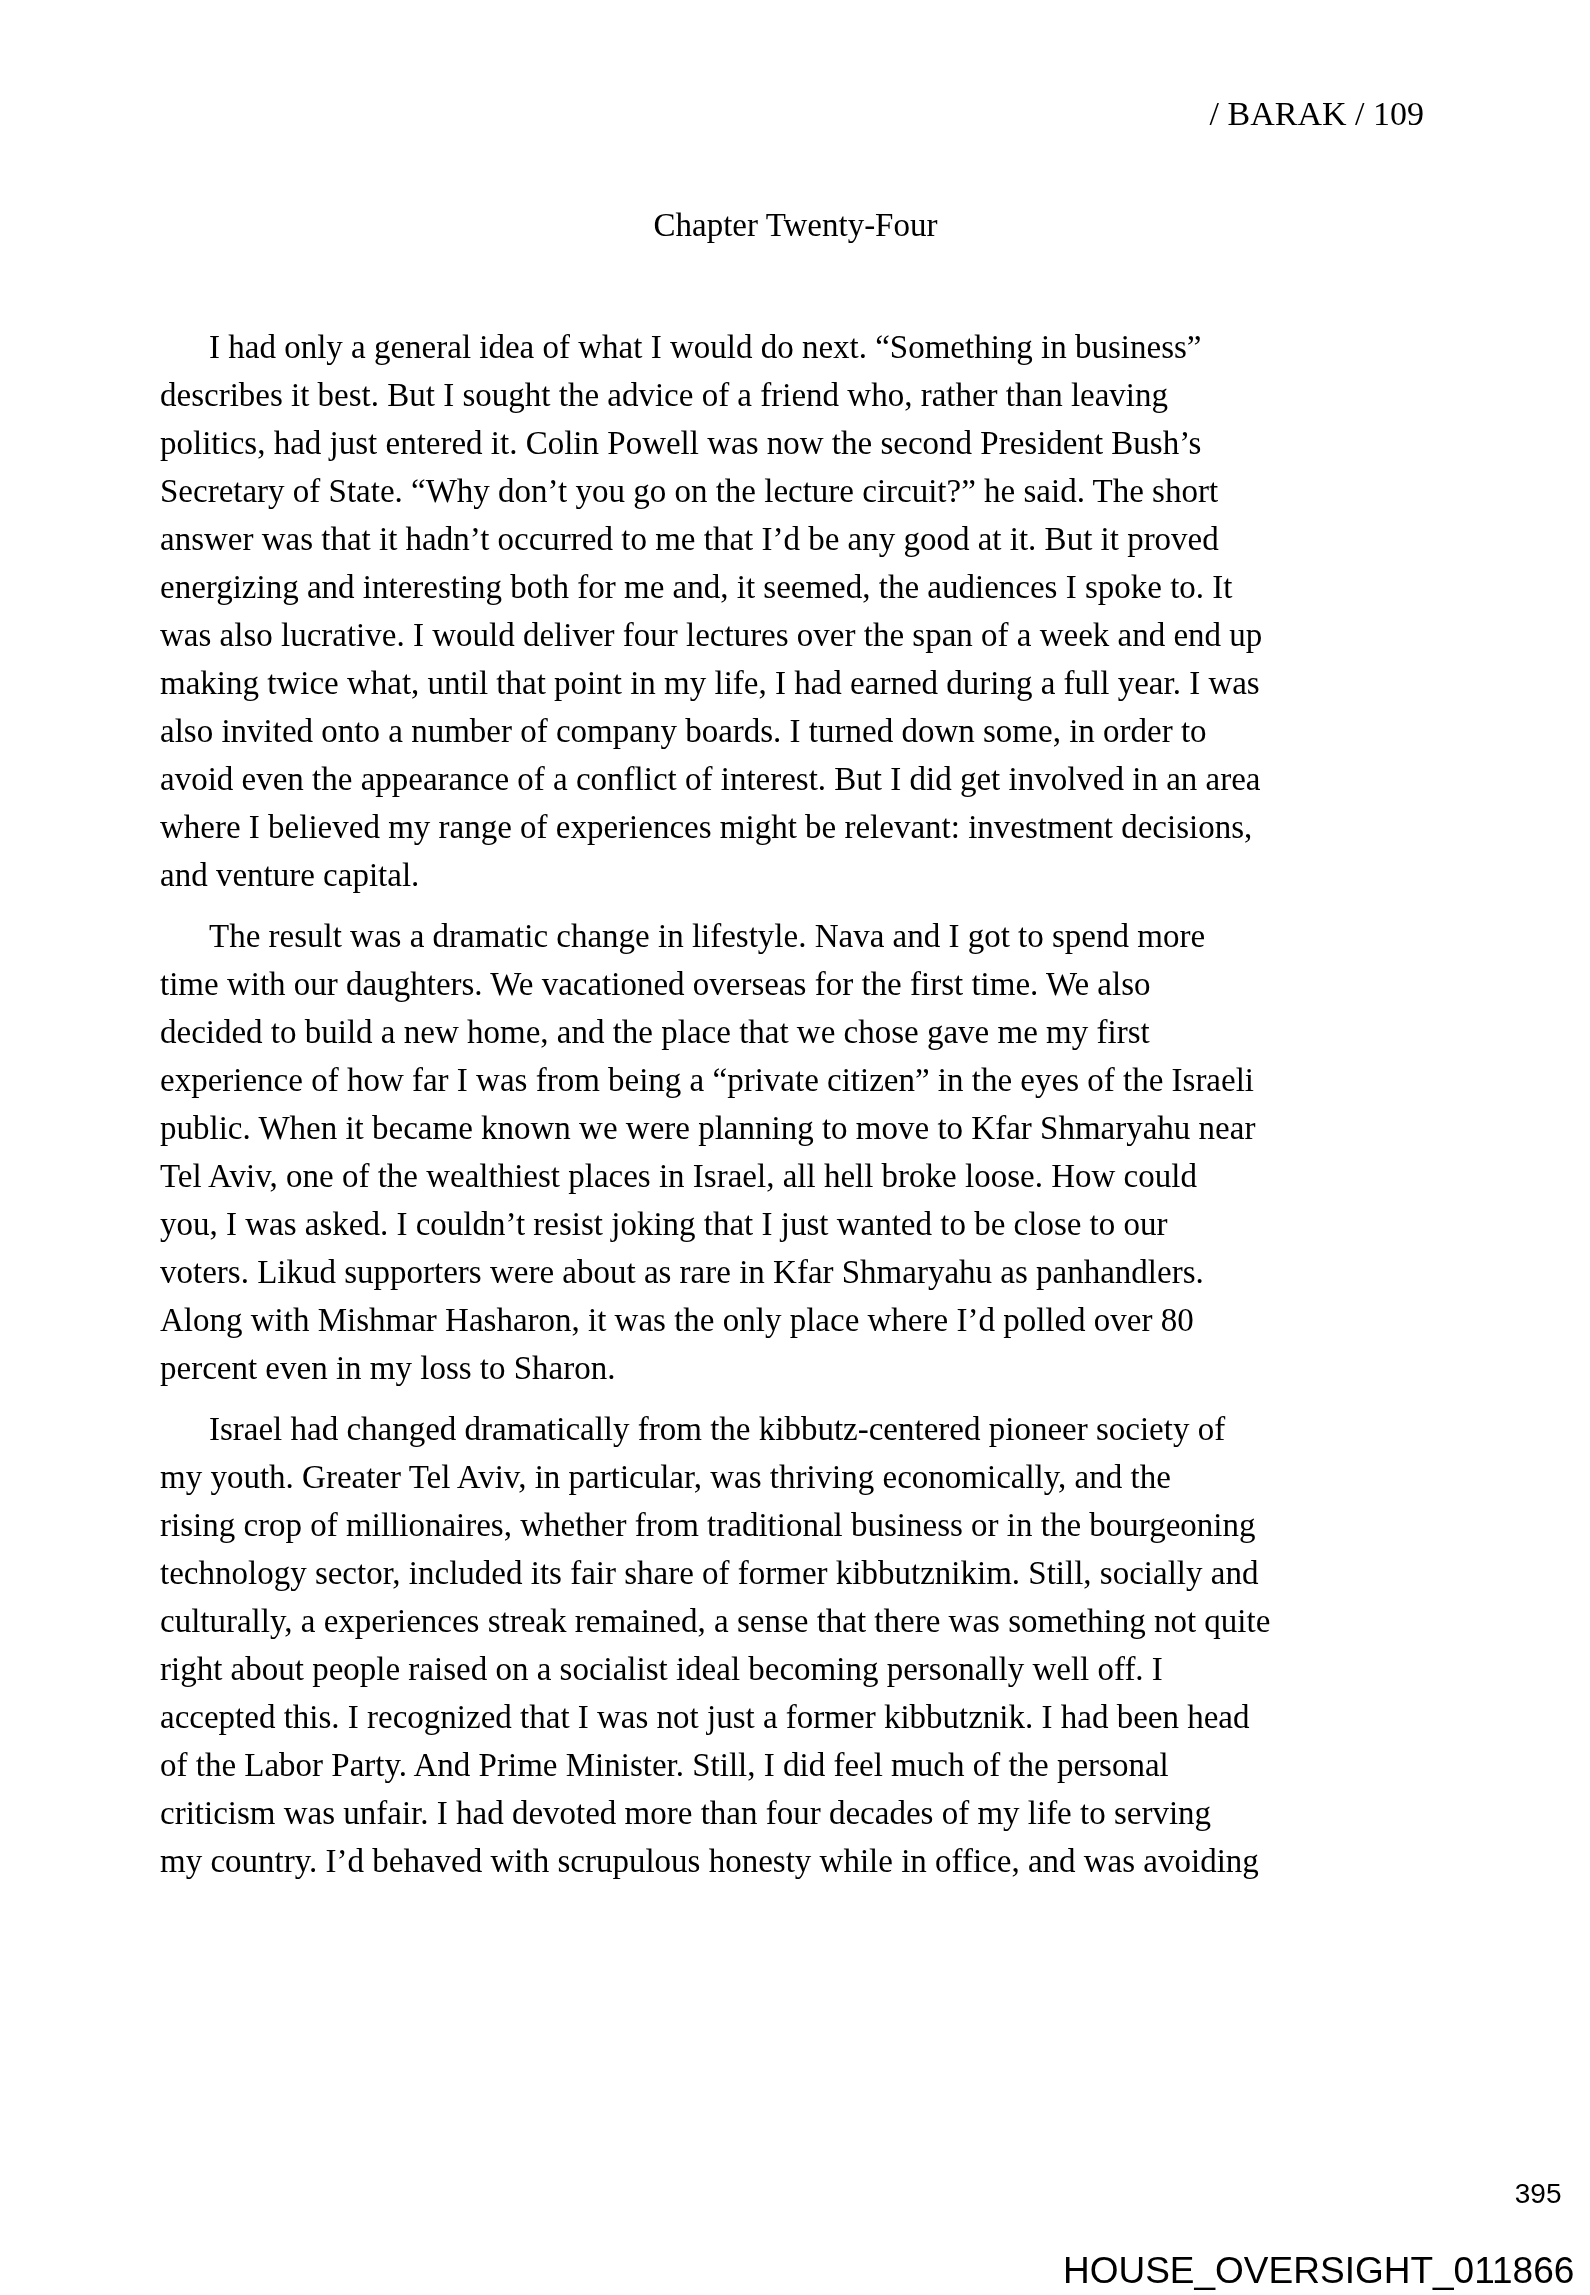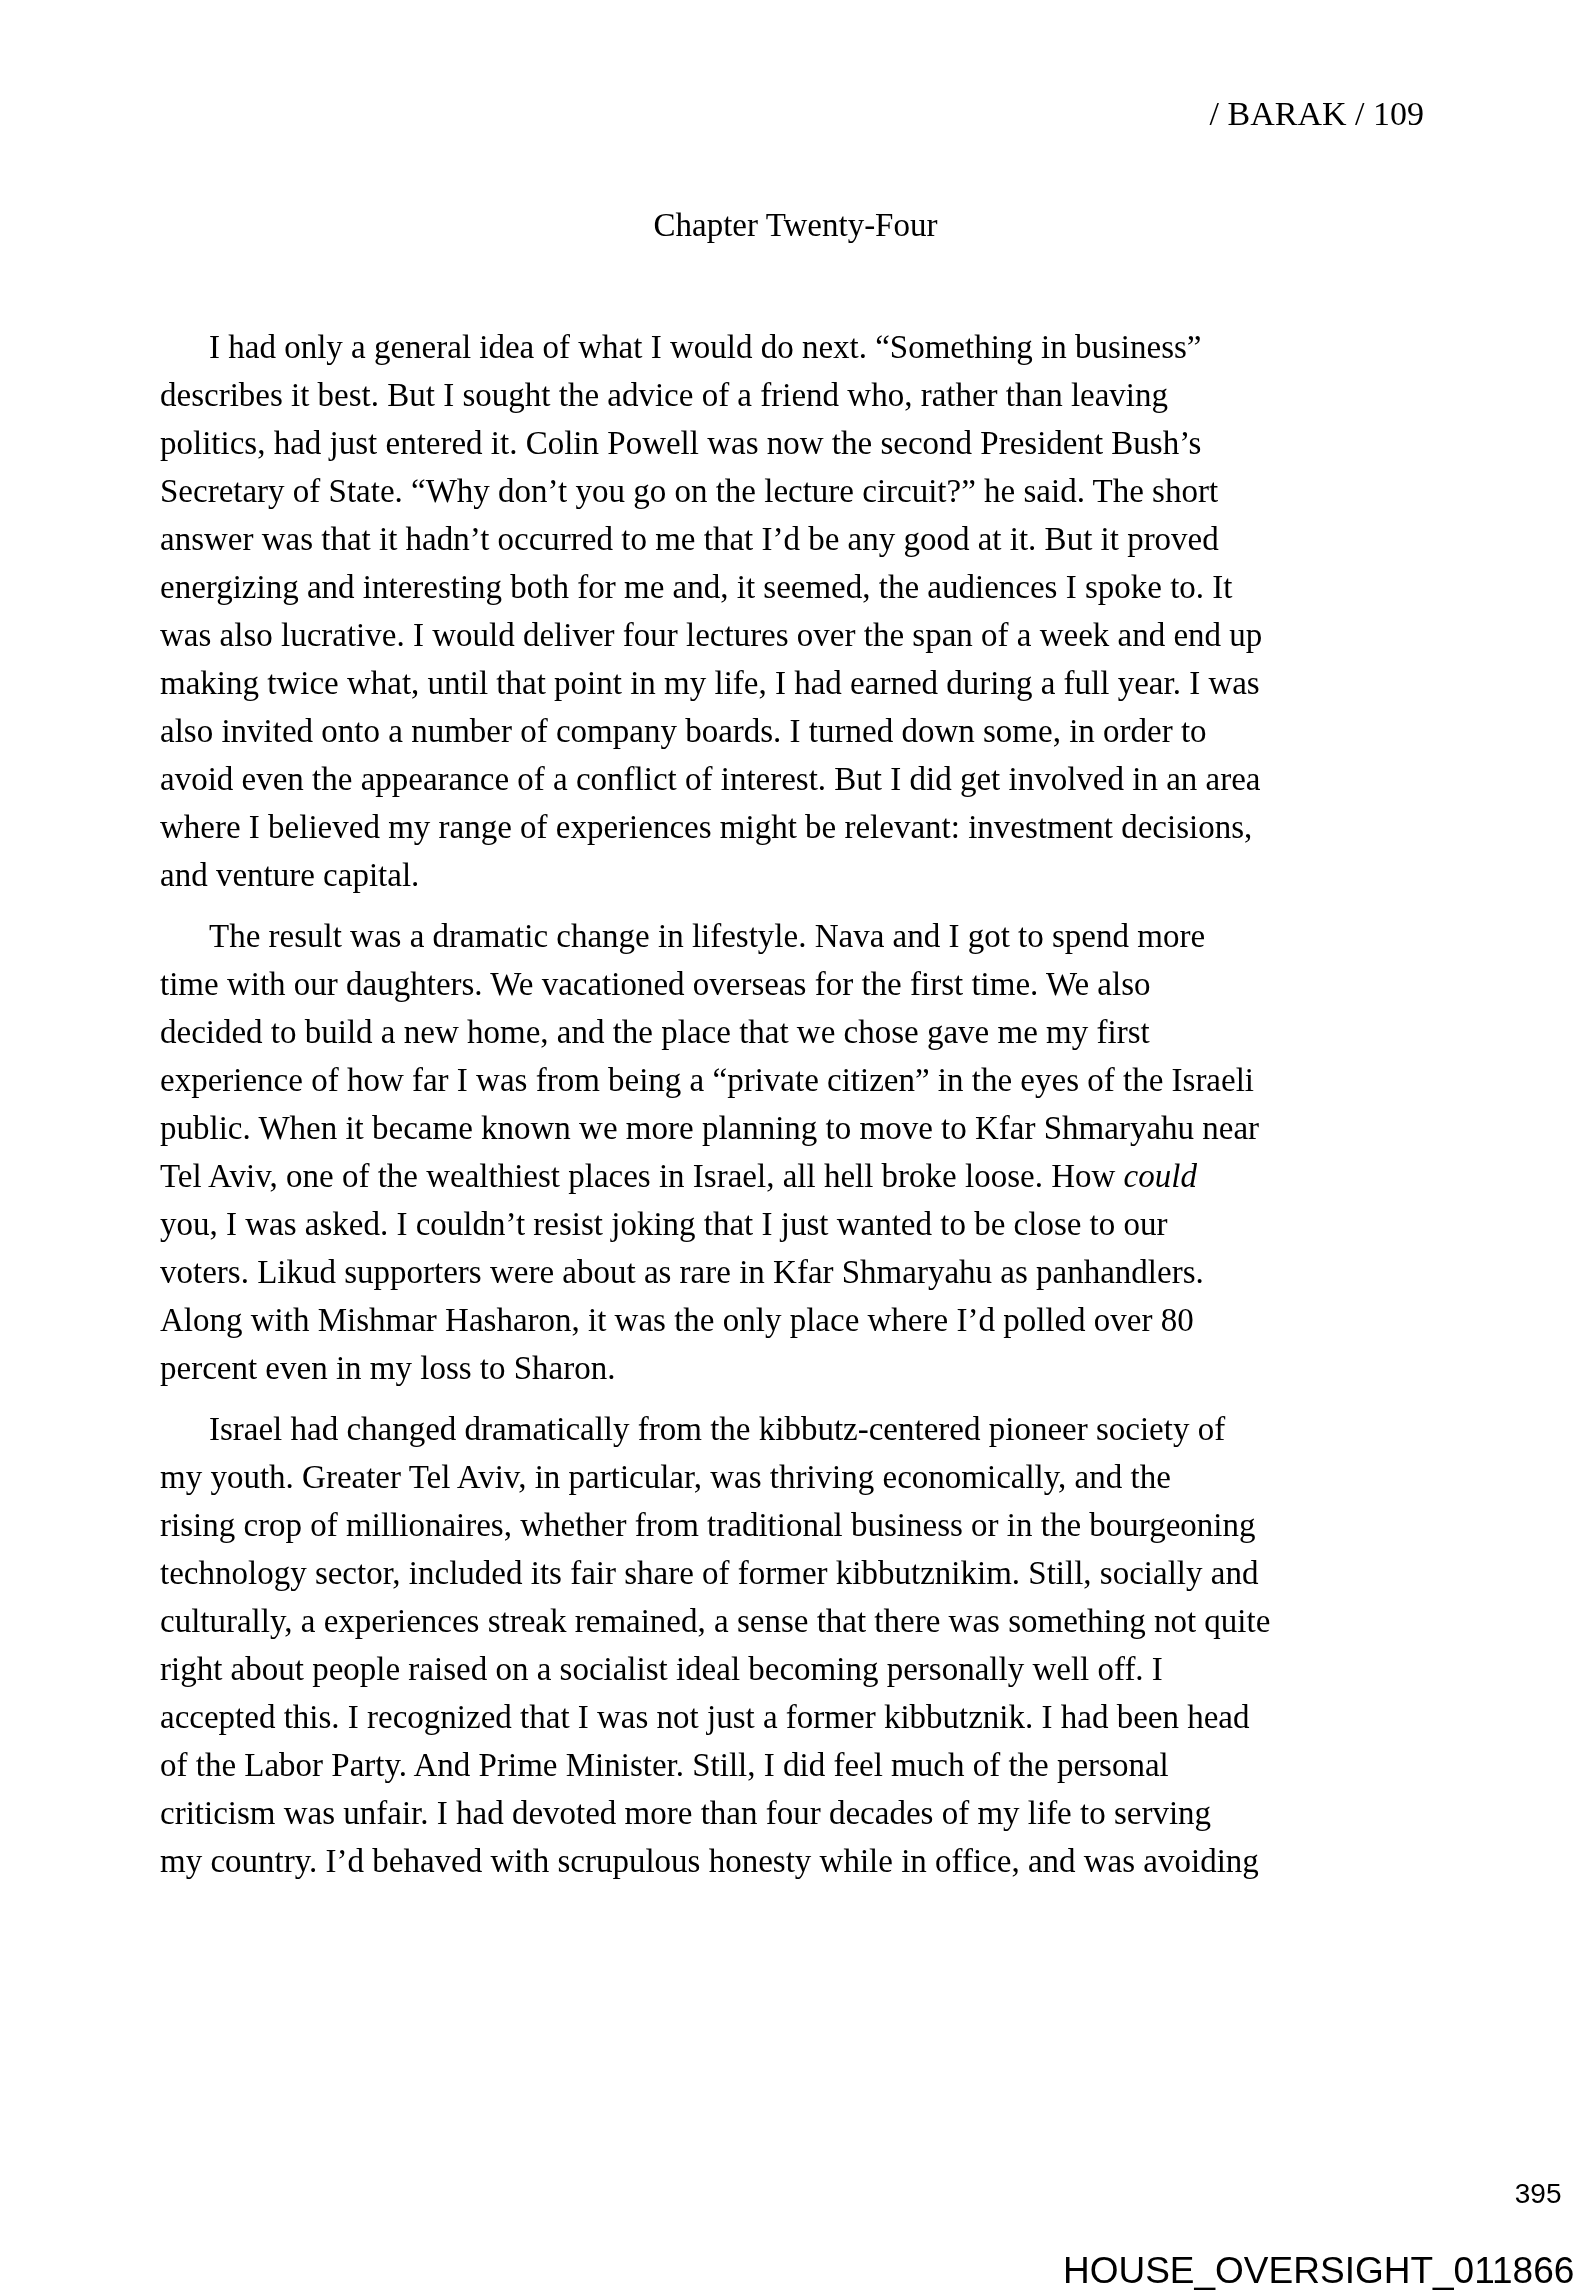--- a/index.html
+++ b/index.html
@@ -44,21 +44,20 @@
   .paragraph + .paragraph {
     margin-top: 13px;
   }
   .line {
     white-space: nowrap;
   }
   .first-line {
     text-indent: 49px;
   }
   .italic {
-    font-style: italic;
     text-align: center;
   }
   .page-number {
     position: absolute;
     top: 2179px;
     right: 29.5px;
     font-family: "Liberation Sans", "DejaVu Sans", sans-serif;
     font-size: 28px;
     line-height: 1.1;
   }
@@ -93,21 +92,21 @@
         <div class="line"><span>also invited onto a number of company boards. I turned down some, in order to</span></div>
         <div class="line"><span>avoid even the appearance of a conflict of interest. But I did get involved in an area</span></div>
         <div class="line"><span>where I believed my range of experiences might be relevant: investment decisions,</span></div>
         <div class="line"><span>and venture capital.</span></div>
       </div>
       <div class="paragraph">
         <div class="line first-line"><span>The result was a dramatic change in lifestyle. Nava and I got to spend more</span></div>
         <div class="line"><span>time with our daughters. We vacationed overseas for the first time. We also</span></div>
         <div class="line"><span>decided to build a new home, and the place that we chose gave me my first</span></div>
         <div class="line"><span>experience of how far I was from being a “private citizen” in the eyes of the Israeli</span></div>
-        <div class="line"><span>public. When it became known we more planning to move to Kfar Shmaryahu near</span></div>
+        <div class="line"><span>public. When it became known we were planning to move to Kfar Shmaryahu near</span></div>
         <div class="line"><span>Tel Aviv, one of the wealthiest places in Israel, all hell broke loose. How </span><span class="italic">could</span></div>
         <div class="line"><span>you, I was asked. I couldn’t resist joking that I just wanted to be close to our</span></div>
         <div class="line"><span>voters. Likud supporters were about as rare in Kfar Shmaryahu as panhandlers.</span></div>
         <div class="line"><span>Along with Mishmar Hasharon, it was the only place where I’d polled over 80</span></div>
         <div class="line"><span>percent even in my loss to Sharon.</span></div>
       </div>
       <div class="paragraph">
         <div class="line first-line"><span>Israel had changed dramatically from the kibbutz-centered pioneer society of</span></div>
         <div class="line"><span>my youth. Greater Tel Aviv, in particular, was thriving economically, and the</span></div>
         <div class="line"><span>rising crop of millionaires, whether from traditional business or in the bourgeoning</span></div>

